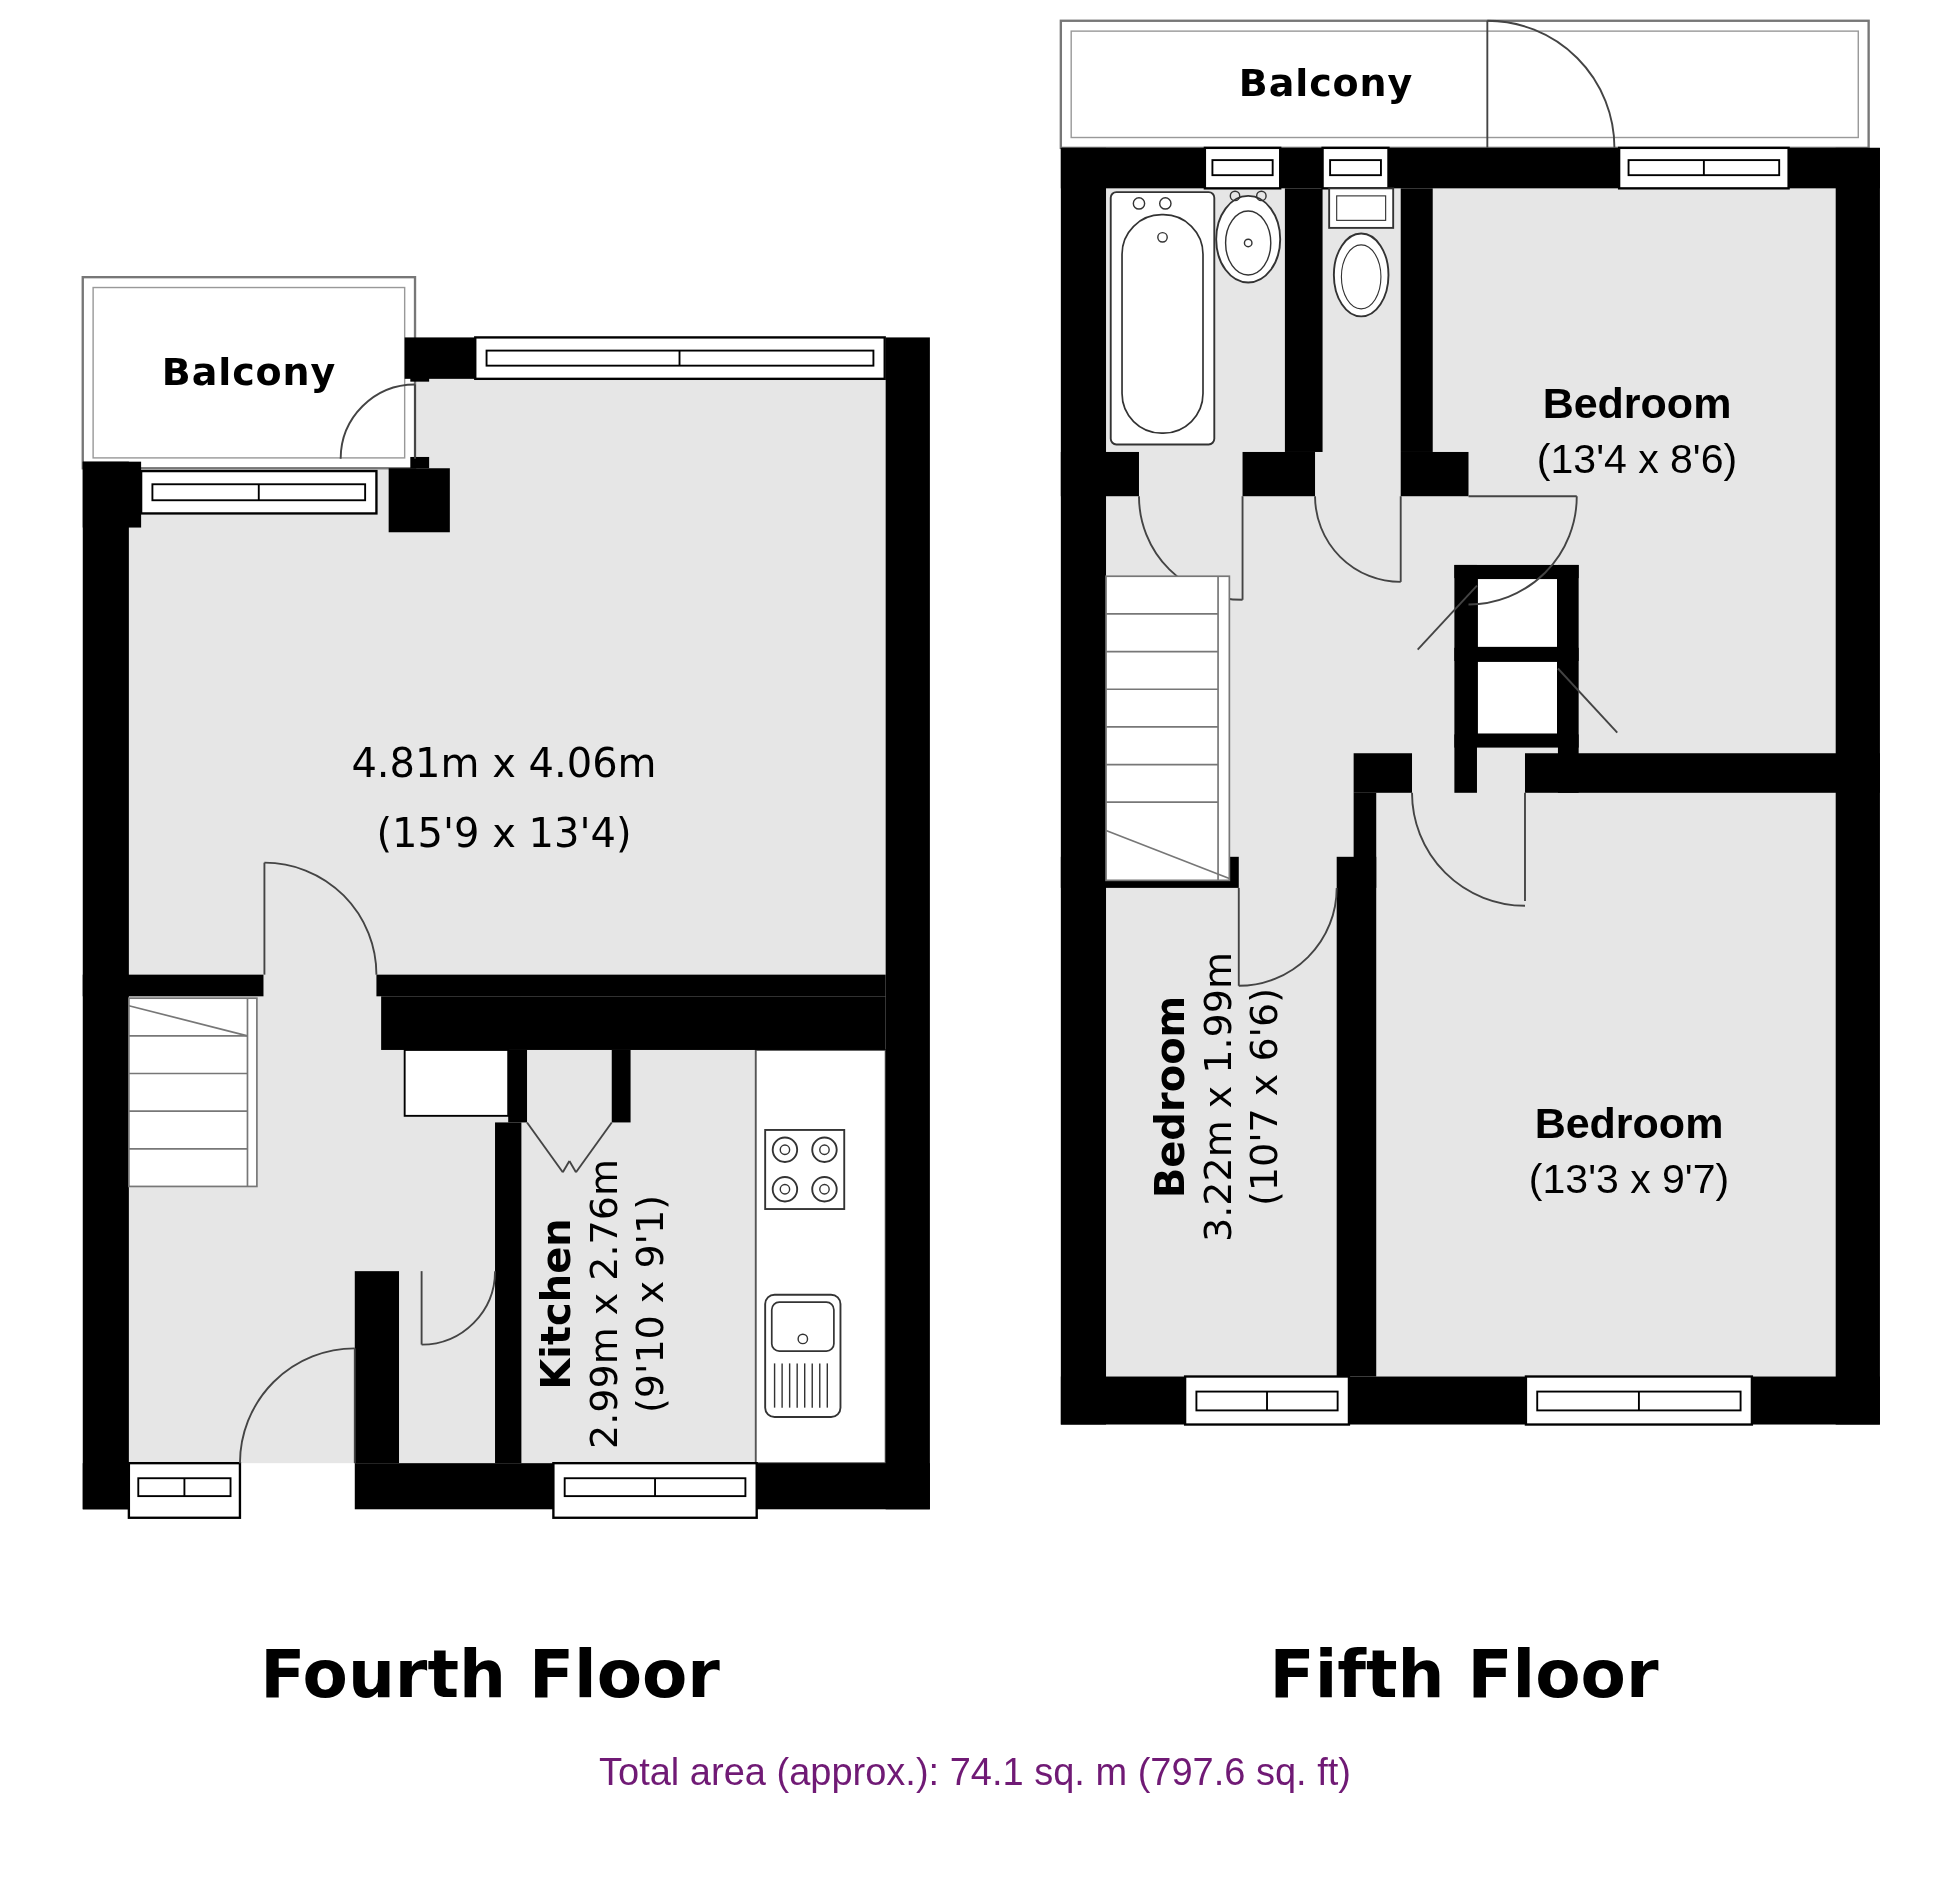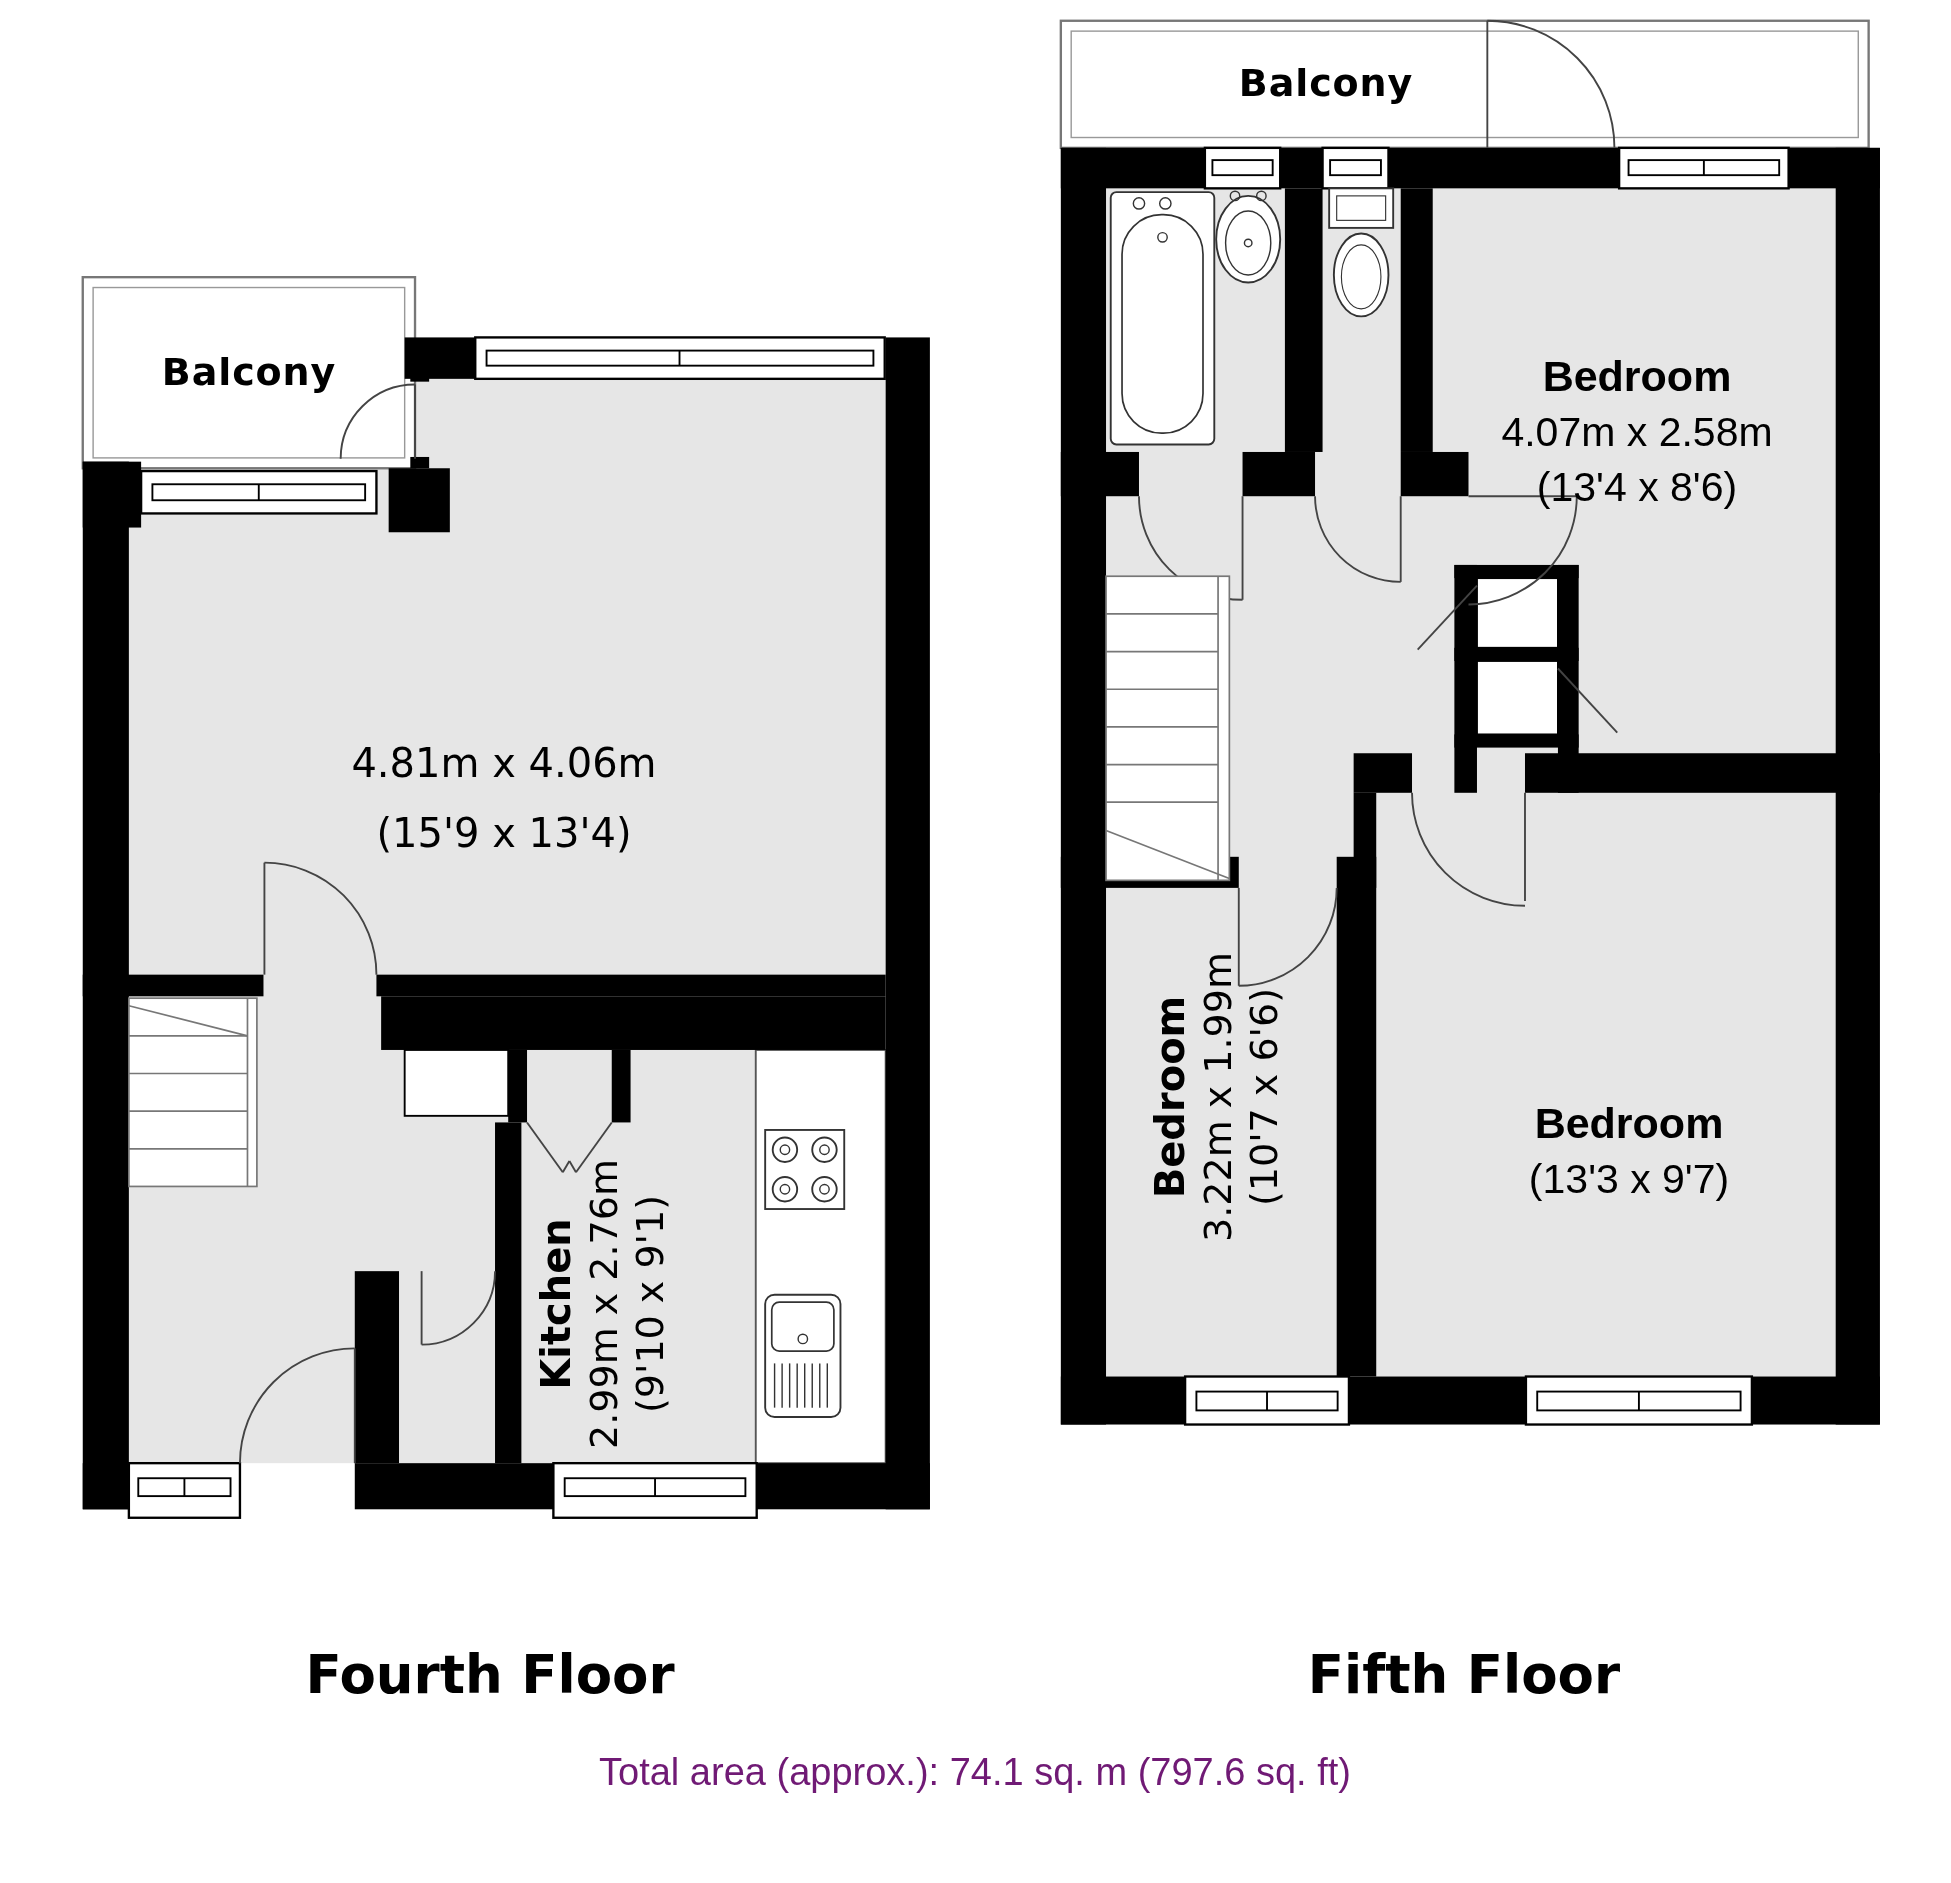--- a/index.html
+++ b/index.html
@@ -9,21 +9,21 @@
   .lbl{position:absolute;transform:translate(-50%,-50%);text-align:center;color:#000;
        white-space:nowrap;pointer-events:none;}
   .lbl.rot{transform:translate(-50%,-50%) rotate(-90deg);}
   .balcony-lbl{font-size:38px;font-weight:bold;letter-spacing:0.9px;}
   .room4{font-size:40px;line-height:1.75;}
   .room4 .rname{font-size:41px;font-weight:bold;}
   .room5{font-family:"Liberation Sans", sans-serif;font-size:41px;line-height:1.33;}
   .room5 .rname{font-size:43px;font-weight:bold;}
   .rotlbl{font-size:38px;line-height:1.22;}
   .rotlbl .rname{font-size:40px;font-weight:bold;}
-  .floor-title{font-size:53px;font-weight:bold;font-family:"DejaVu Sans", sans-serif;}
+  .floor-title{font-size:66px;font-weight:bold;font-family:"DejaVu Sans", sans-serif;}
   .footer-line{position:absolute;transform:translate(-50%,-50%);white-space:nowrap;
        font-family:"Liberation Sans", sans-serif;font-size:38px;color:#701a75;}
 </style>
 </head>
 <body>
 
 <div id="canvas">
 
 <svg style="left:56px;top:264px" width="895" height="1266" viewBox="60 280 950 1345">
   <g fill="#e6e6e6">
@@ -279,21 +279,20 @@
 <div class="lbl rot rotlbl" style="left:603px;top:1304px">
   <div class="rname">Kitchen</div>
   <div>2.99m x 2.76m</div>
   <div>(9'10 x 9'1)</div>
 </div>
 
 <div class="lbl balcony-lbl" style="left:1326px;top:83px">Balcony</div>
 
 <div class="lbl room5" style="left:1637px;top:431px">
   <div class="rname">Bedroom</div>
-  <div>4.07m x 2.58m</div>
   <div>(13'4 x 8'6)</div>
 </div>
 
 <div class="lbl room5" style="left:1629px;top:1151px">
   <div class="rname">Bedroom</div>
   <div>(13'3 x 9'7)</div>
 </div>
 
 <div class="lbl rot rotlbl" style="left:1217px;top:1097px">
   <div class="rname">Bedroom</div>

